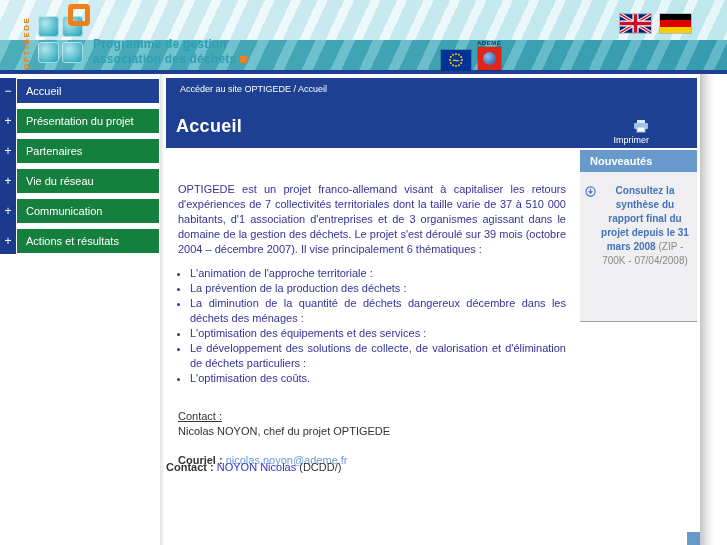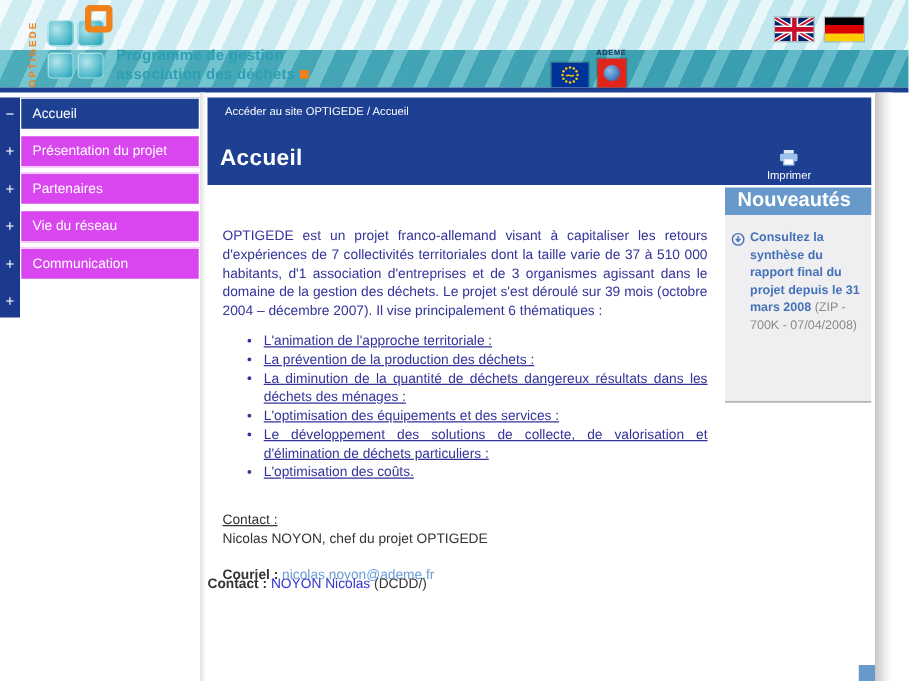--- a/index.html
+++ b/index.html
@@ -44,46 +44,46 @@
   .ademe-globe{width:13px;height:13px;border-radius:50%;
     background:radial-gradient(circle at 35% 35%,#8cc0ec,#1b4fa0);}
   .ademe-label{position:absolute;left:477px;top:40px;font-size:6px;color:#16325c;
     letter-spacing:.5px;font-weight:bold;}
 
   
   .side-strip{position:absolute;left:0;top:78px;width:16px;height:176px;background:#1b3a8e;}
   .menu{position:absolute;left:0;top:78px;width:160px;}
   .menu-row{display:flex;height:26px;margin-bottom:4px;cursor:pointer;}
   .menu-sym{width:16px;color:#fff;font-size:12px;line-height:26px;text-align:center;flex:none;}
-  .menu-item{flex:1;background:#d946ef;border:1px solid #fff;box-sizing:border-box;
+  .menu-item{flex:1;background:#15803d;border:1px solid #fff;box-sizing:border-box;
     color:#fff;font-size:11px;display:flex;align-items:center;padding-left:9px;}
   .menu-row.active .menu-item{background:#1e4093;}
 
   
   .content-header{position:absolute;left:166px;top:78px;width:531px;height:70px;background:#1e4093;}
   .breadcrumb{position:absolute;left:14px;top:6px;font-size:9px;color:#fff;cursor:pointer;}
   .page-title{position:absolute;left:10px;top:38px;font-size:18px;font-weight:bold;color:#fff;letter-spacing:.3px;}
-  .print{position:absolute;right:48px;bottom:3px;text-align:center;font-size:9px;color:#fff;cursor:pointer;line-height:10px;}
+  .print{position:absolute;right:48px;bottom:3px;text-align:right;font-size:9px;color:#fff;cursor:pointer;line-height:10px;}
 
   
   .news-header{position:absolute;left:580px;top:150px;width:117px;height:22px;background:#6899cb;
-    color:#fff;font-weight:bold;font-size:16px;line-height:22px;padding-left:10px;box-sizing:border-box;}
+    color:#fff;font-weight:bold;font-size:11px;line-height:22px;padding-left:10px;box-sizing:border-box;}
   .news-box{position:absolute;left:580px;top:172px;width:117px;height:150px;background:#efeff1;
     border-bottom:1px solid #9f9f9f;box-sizing:border-box;padding:12px 7px 0 5px;}
-  .news-item{display:flex;cursor:pointer;}
+  .news-item{display:flex;cursor:pointer;text-align:center;}
   .dl-icon{flex:none;margin:2px 4px 0 0;}
   .news-text{font-size:10px;line-height:14px;}
   .news-link{color:#4472b8;font-weight:bold;}
   .news-meta{color:#8a8a8a;}
 
   
   .main{position:absolute;left:166px;top:148px;width:414px;height:300px;background:#fff;
     box-sizing:border-box;padding:34px 14px 0 12px;color:#333399;font-size:11px;}
   .main p{margin:0;text-align:justify;line-height:15px;}
-  .topics{margin:9px 0 9px 33px;padding:0;text-decoration:underline;}
+  .topics{margin:9px 0 9px 12px;padding:0;}
   .topics li{line-height:15px;text-align:justify;}
   .avail{margin-top:9px !important;}
   .contact-block{margin-top:23px;color:#333;line-height:15px;}
   .contact-heading{text-decoration:underline;}
   .email-line{margin-top:15px;color:#333;}
   .email-label{font-weight:bold;}
   .email-link{color:#6c9cd6;cursor:pointer;}
   .footer-contact{position:absolute;left:0;right:0;top:313px;text-align:left;font-size:11px;color:#333;}
   .fc-label{font-weight:bold;}
   .fc-name{color:#3333cc;cursor:pointer;}
@@ -175,20 +175,21 @@
     <div class="menu-row">
       <span class="menu-sym">+</span>
       <span class="menu-item">Vie du réseau</span>
     </div>
     <div class="menu-row">
       <span class="menu-sym">+</span>
       <span class="menu-item">Communication</span>
     </div>
     <div class="menu-row">
       <span class="menu-sym">+</span>
+      <span class="menu-item">Actions et résultats</span>
     </div>
   </div>
 
   <div class="content-header">
     <div class="breadcrumb">Accéder au site OPTIGEDE / Accueil</div>
     <div class="page-title">Accueil</div>
     <div class="print">
       <svg class="print-icon" width="16" height="13" viewBox="0 0 16 13">
         <rect x="4" y="0" width="8" height="3" fill="#dce8f8"></rect>
         <rect x="1" y="3" width="14" height="6" rx="1" fill="#9fc0e8"></rect>
@@ -210,21 +211,21 @@
         <span class="news-meta">(ZIP - 700K - 07/04/2008)</span>
       </span>
     </div>
   </div>
 
   <div class="main">
     <p class="intro">OPTIGEDE est un projet franco-allemand visant à capitaliser les retours d'expériences de 7 collectivités territoriales dont la taille varie de 37 à 510 000 habitants, d'1 association d'entreprises et de 3 organismes agissant dans le domaine de la gestion des déchets. Le projet s'est déroulé sur 39 mois (octobre 2004 – décembre 2007). Il vise principalement 6 thématiques :</p>
     <ul class="topics">
       <li>L'animation de l'approche territoriale :</li>
       <li>La prévention de la production des déchets :</li>
-      <li>La diminution de la quantité de déchets dangereux résultats dans les déchets des ménages :</li>
+      <li>La diminution de la quantité de déchets dangereux décembre dans les déchets des ménages :</li>
       <li>L'optimisation des équipements et des services :</li>
       <li>Le développement des solutions de collecte, de valorisation et d'élimination de déchets particuliers :</li>
       <li>L'optimisation des coûts.</li>
     </ul>
 
     <div class="contact-block">
       <span class="contact-heading">Contact :</span><br>
       <span class="contact-name">Nicolas NOYON, chef du projet OPTIGEDE</span>
     </div>
     <div class="email-line">

